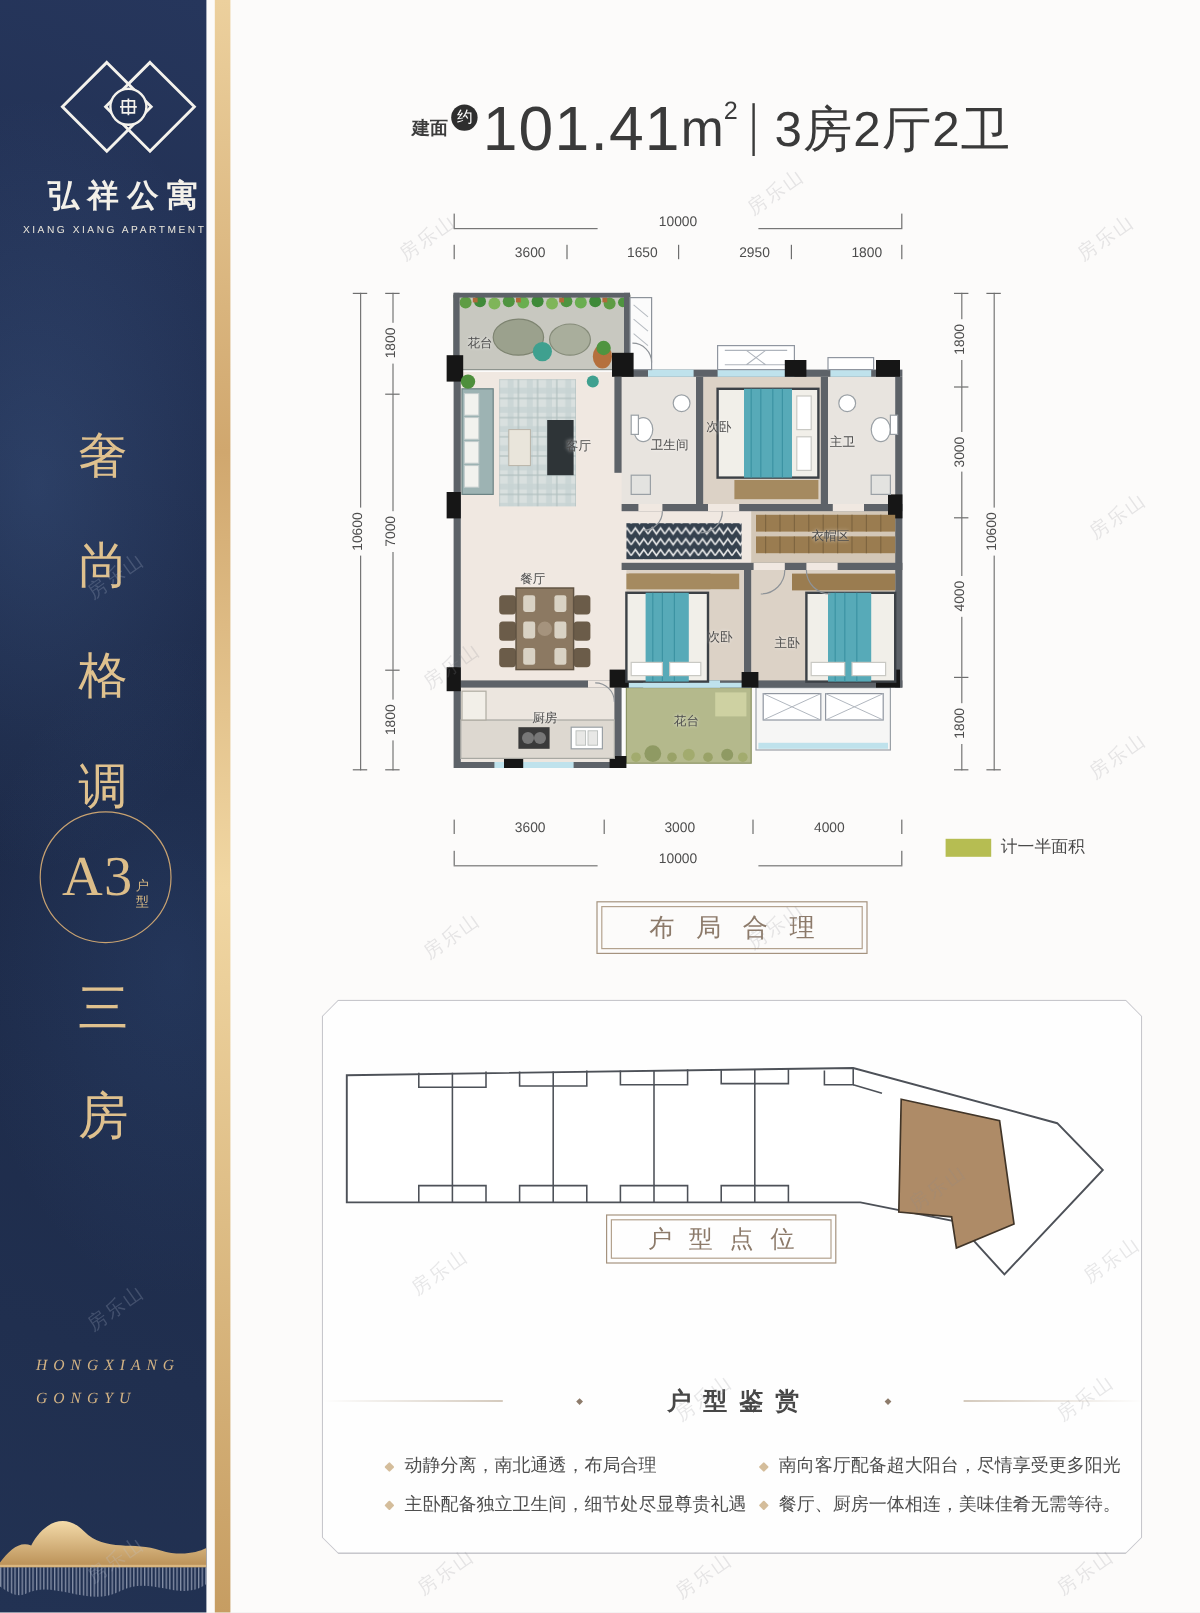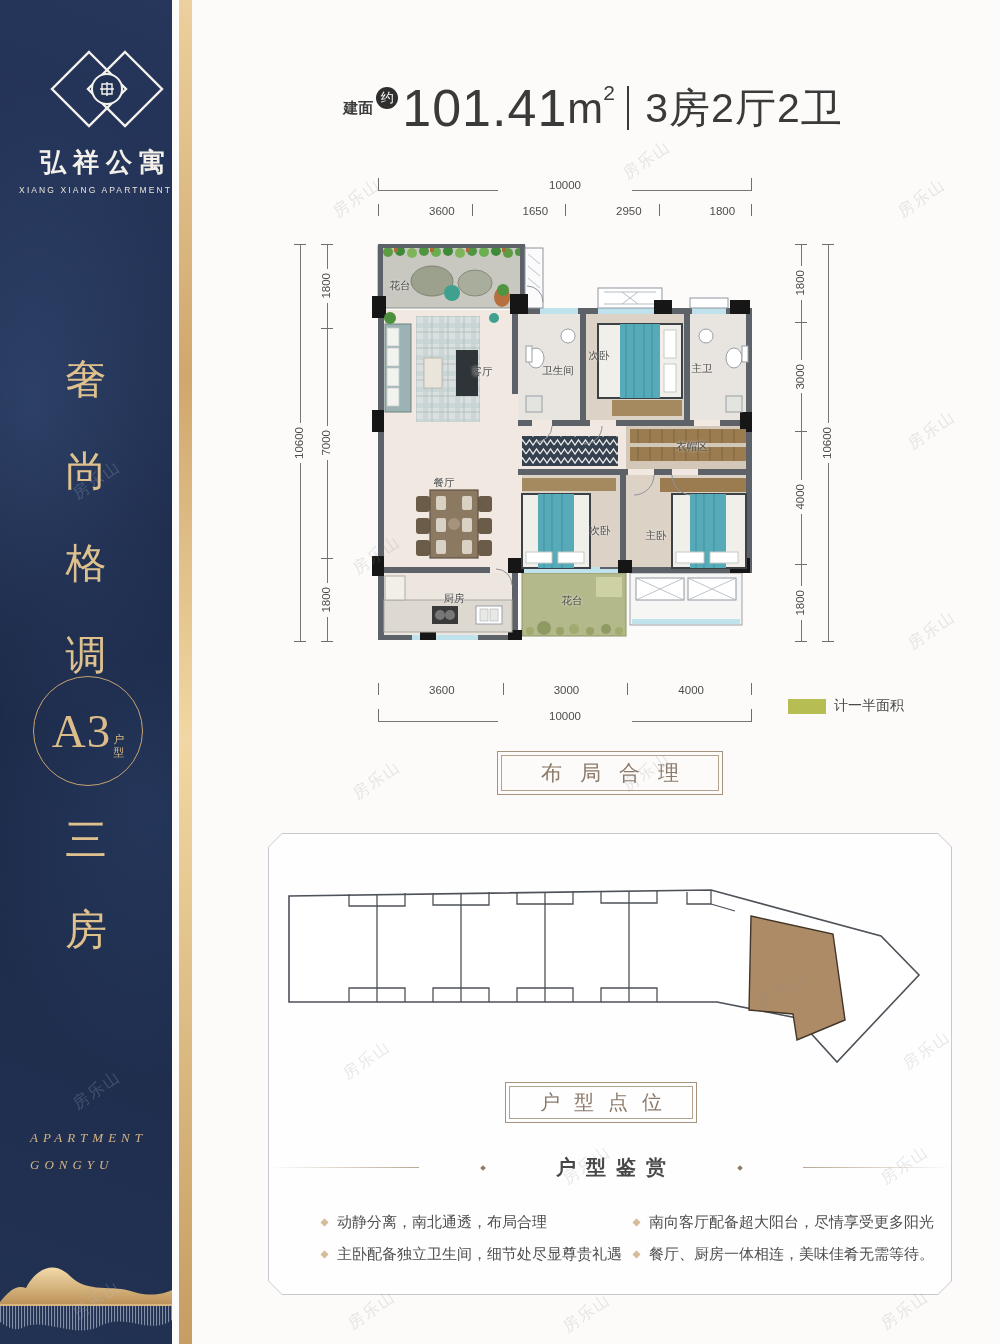--- a/index.html
+++ b/index.html
@@ -62,21 +62,21 @@
   .room-label{position:absolute;transform:translate(-50%,-50%);font-size:10.5px;color:#4c4c4c;
     white-space:nowrap;text-shadow:0 0 3px rgba(255,255,255,.8);}
   .legend{position:absolute;left:788px;top:697px;display:flex;align-items:center;gap:8px;}
   .legend .swatch{width:38px;height:15px;}
   .legend .lg-txt{font-size:14px;color:#4a4a4a;}
 
   
   .frame-label{position:absolute;border:1px solid #a5937f;color:#8c7a6a;display:flex;align-items:center;justify-content:center;}
   .frame-label::before{content:"";position:absolute;inset:3px;border:1px solid #b3a28e;}
   .decor-box{left:497px;top:751px;width:226px;height:44px;font-size:21px;letter-spacing:18px;padding-left:18px;box-sizing:border-box;}
-  .loc-box{left:505px;top:1082px;width:192px;height:41px;font-size:20px;letter-spacing:14px;padding-left:14px;box-sizing:border-box;}
+  .loc-box{left:505px;top:1012px;width:192px;height:41px;font-size:20px;letter-spacing:14px;padding-left:14px;box-sizing:border-box;}
 
   
   .panel{position:absolute;left:268px;top:833px;width:684px;height:462px;
     clip-path:polygon(14px 0,calc(100% - 14px) 0,100% 14px,100% calc(100% - 14px),calc(100% - 14px) 100%,14px 100%,0 calc(100% - 14px),0 14px);
     background:#c7c7cc;}
   .panel-inner{position:absolute;inset:1px;background:#fefefe;
     clip-path:polygon(13px 0,calc(100% - 13px) 0,100% 13px,100% calc(100% - 13px),calc(100% - 13px) 100%,13px 100%,0 calc(100% - 13px),0 13px);}
   .bldg-svg{position:absolute;left:12px;top:22px;}
 
   .review-head{position:absolute;left:0;top:320px;width:684px;display:flex;align-items:center;justify-content:space-between;gap:9px;}
@@ -132,21 +132,21 @@
         <span>型</span>
       </span>
     </div>
 
     <div class="type-chars serif">
       <span>三</span>
       <span>房</span>
     </div>
 
     <div class="side-footer serif">
-      <div>APARTMENT</div>
+      <div>HONGXIANG</div>
       <div>GONGYU</div>
     </div>
 
     <svg class="mountain" viewBox="0 0 172 115">
       <defs>
         <linearGradient id="sgold" x1="0" y1="0" x2="0" y2="1">
           <stop offset="0" stop-color="#f3daa9"></stop>
             <stop offset="1" stop-color="#b98f55"></stop>
         </linearGradient>
         <pattern id="svlines" width="3" height="6" patternUnits="userSpaceOnUse">

